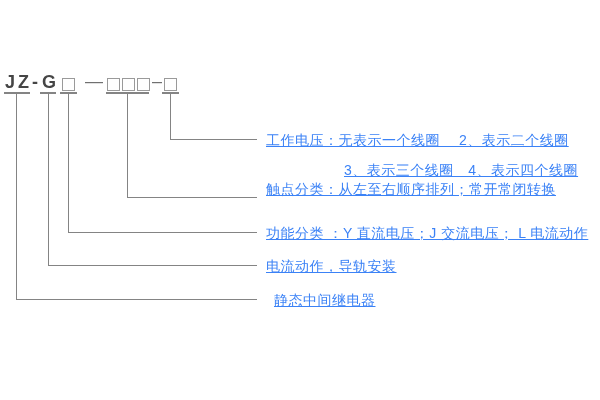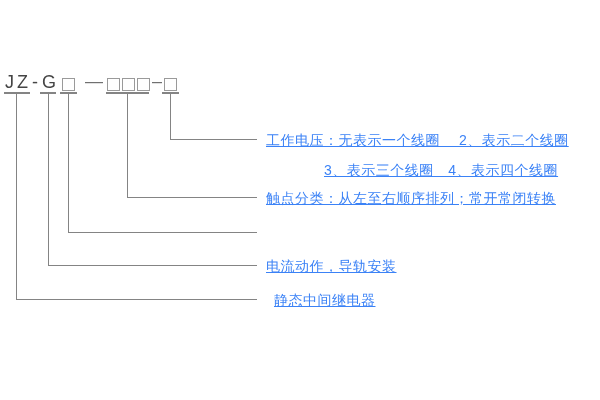--- a/index.html
+++ b/index.html
@@ -13,21 +13,21 @@
     height: 400px;
     background: #ffffff;
     overflow: hidden;
     font-family: "Liberation Sans", "DejaVu Sans", sans-serif;
   }
   .code-text {
     position: absolute;
     top: 72px;
     font-size: 18px;
     line-height: 20px;
-    font-weight: 400;
+    font-weight: 700;
     color: #454545;
     letter-spacing: 3px;
     white-space: nowrap;
   }
   .code-dash {
     position: absolute;
     top: 71px;
     font-size: 18px;
     line-height: 20px;
     font-weight: 400;
@@ -102,18 +102,19 @@
   <div class="vline" style="left:127px; height:103px"></div>
   <div class="vline" style="left:170px; height:45px"></div>
 
   <div class="hline" style="top:139px; left:170px; width:87px"></div>
   <div class="hline" style="top:197px; left:127px; width:130px"></div>
   <div class="hline" style="top:232px; left:68px;  width:189px"></div>
   <div class="hline" style="top:265px; left:48px;  width:209px"></div>
   <div class="hline" style="top:299px; left:16px;  width:241px"></div>
 
   <div class="label" style="left:266px; top:131px">工作电压：无表示一个线圈　 2、表示二个线圈</div>
-  <div class="label" style="left:324px; top:161px">3、表示三个线圈　4、表示四个线圈</div>
-  <div class="label" style="left:266px; top:189px">触点分类：从左至右顺序排列；常开常闭转换</div>
+  <div class="label" style="left:344px; top:161px">3、表示三个线圈　4、表示四个线圈</div>
+  <div class="label" style="left:266px; top:180px">触点分类：从左至右顺序排列；常开常闭转换</div>
+  <div class="label" style="left:266px; top:224px">功能分类 ：Y 直流电压；J 交流电压； L 电流动作</div>
   <div class="label" style="left:266px; top:257px">电流动作，导轨安装</div>
   <div class="label" style="left:274px; top:291px">静态中间继电器</div>
 
 </div>
 
 </body></html>

